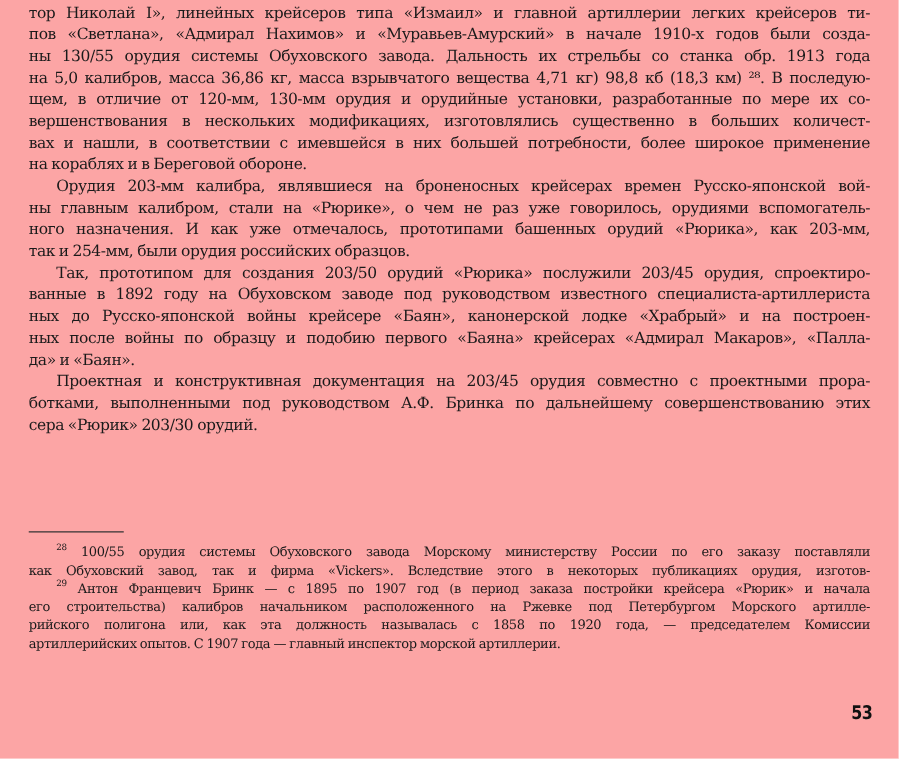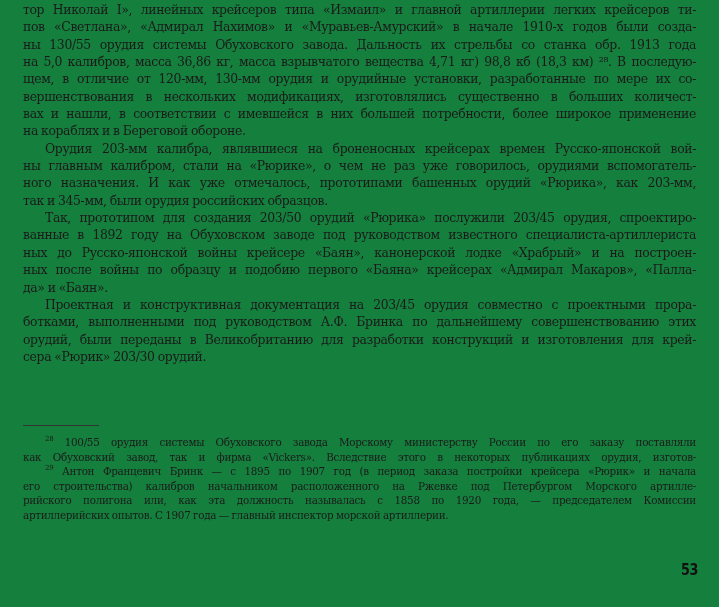--- a/index.html
+++ b/index.html
@@ -1,18 +1,18 @@
 <!DOCTYPE html>
 <html><head>
 <meta charset="utf-8">
 <style>
   html, body { margin: 0; padding: 0; background: #ffffff; }
   body { width: 719px; height: 607px; position: relative; overflow: hidden;
          font-family: "DejaVu Serif", "Liberation Serif", serif; color: #1a1a1a; }
-  .page { position: absolute; left: 0; top: 0; width: 719px; height: 607px; background: #15803d; }
+  .page { position: absolute; left: 0; top: 0; width: 719px; height: 607px; background: #fca5a5; }
   .main { position: absolute; left: 23px; top: 1px; width: 673px; }
   .para { margin: 0; font-size: 12.4px; line-height: 17.35px; text-align: justify; text-align-last: left;
           letter-spacing: -0.35px; word-spacing: -0.5px; }
   .line { display: block; white-space: nowrap; text-align: justify; text-align-last: justify; }
   .line.last { text-align-last: left; }
   sup { font-size: 7px; line-height: 0; vertical-align: 5px; }
   .rule { position: absolute; left: 23px; top: 425px; width: 76px; height: 0; border-top: 1px solid #333; }
   .notes { position: absolute; left: 23px; top: 435px; width: 673px; }
   .note { margin: 0; font-size: 10.4px; line-height: 14.6px; letter-spacing: -0.3px; word-spacing: -0.4px; text-indent: 22px; }
   .note .line { text-indent: 0; }
@@ -33,33 +33,32 @@
       <span class="line">на 5,0 калибров, масса 36,86 кг, масса взрывчатого вещества 4,71 кг) 98,8 кб (18,3 км) ²⁸. В последую-</span>
       <span class="line">щем, в отличие от 120-мм, 130-мм орудия и орудийные установки, разработанные по мере их со-</span>
       <span class="line">вершенствования в нескольких модификациях, изготовлялись существенно в больших количест-</span>
       <span class="line">вах и нашли, в соответствии с имевшейся в них большей потребности, более широкое применение</span>
       <span class="line last">на кораблях и в Береговой обороне.</span>
     </p>
     <p class="para">
       <span class="line first">Орудия 203-мм калибра, являвшиеся на броненосных крейсерах времен Русско-японской вой-</span>
       <span class="line">ны главным калибром, стали на «Рюрике», о чем не раз уже говорилось, орудиями вспомогатель-</span>
       <span class="line">ного назначения. И как уже отмечалось, прототипами башенных орудий «Рюрика», как 203-мм,</span>
-      <span class="line last">так и 345-мм, были орудия российских образцов.</span>
+      <span class="line last">так и 254-мм, были орудия российских образцов.</span>
     </p>
     <p class="para">
       <span class="line first">Так, прототипом для создания 203/50 орудий «Рюрика» послужили 203/45 орудия, спроектиро-</span>
       <span class="line">ванные в 1892 году на Обуховском заводе под руководством известного специалиста-артиллериста</span>
       <span class="line">ных до Русско-японской войны крейсере «Баян», канонерской лодке «Храбрый» и на построен-</span>
       <span class="line">ных после войны по образцу и подобию первого «Баяна» крейсерах «Адмирал Макаров», «Палла-</span>
       <span class="line last">да» и «Баян».</span>
     </p>
     <p class="para">
       <span class="line first">Проектная и конструктивная документация на 203/45 орудия совместно с проектными прора-</span>
       <span class="line">ботками, выполненными под руководством А.Ф. Бринка по дальнейшему совершенствованию этих</span>
-      <span class="line">орудий, были переданы в Великобританию для разработки конструкций и изготовления для крей-</span>
       <span class="line last">сера «Рюрик» 203/30 орудий.</span>
     </p>
   </div>
 
   <div class="rule"></div>
 
   <div class="notes">
     <p class="note">
       <span class="line first"><sup>28</sup> <span>100/55 орудия системы Обуховского завода Морскому министерству России по его заказу поставляли</span></span>
       <span class="line">как Обуховский завод, так и фирма «Vickers». Вследствие этого в некоторых публикациях орудия, изготов-</span>

